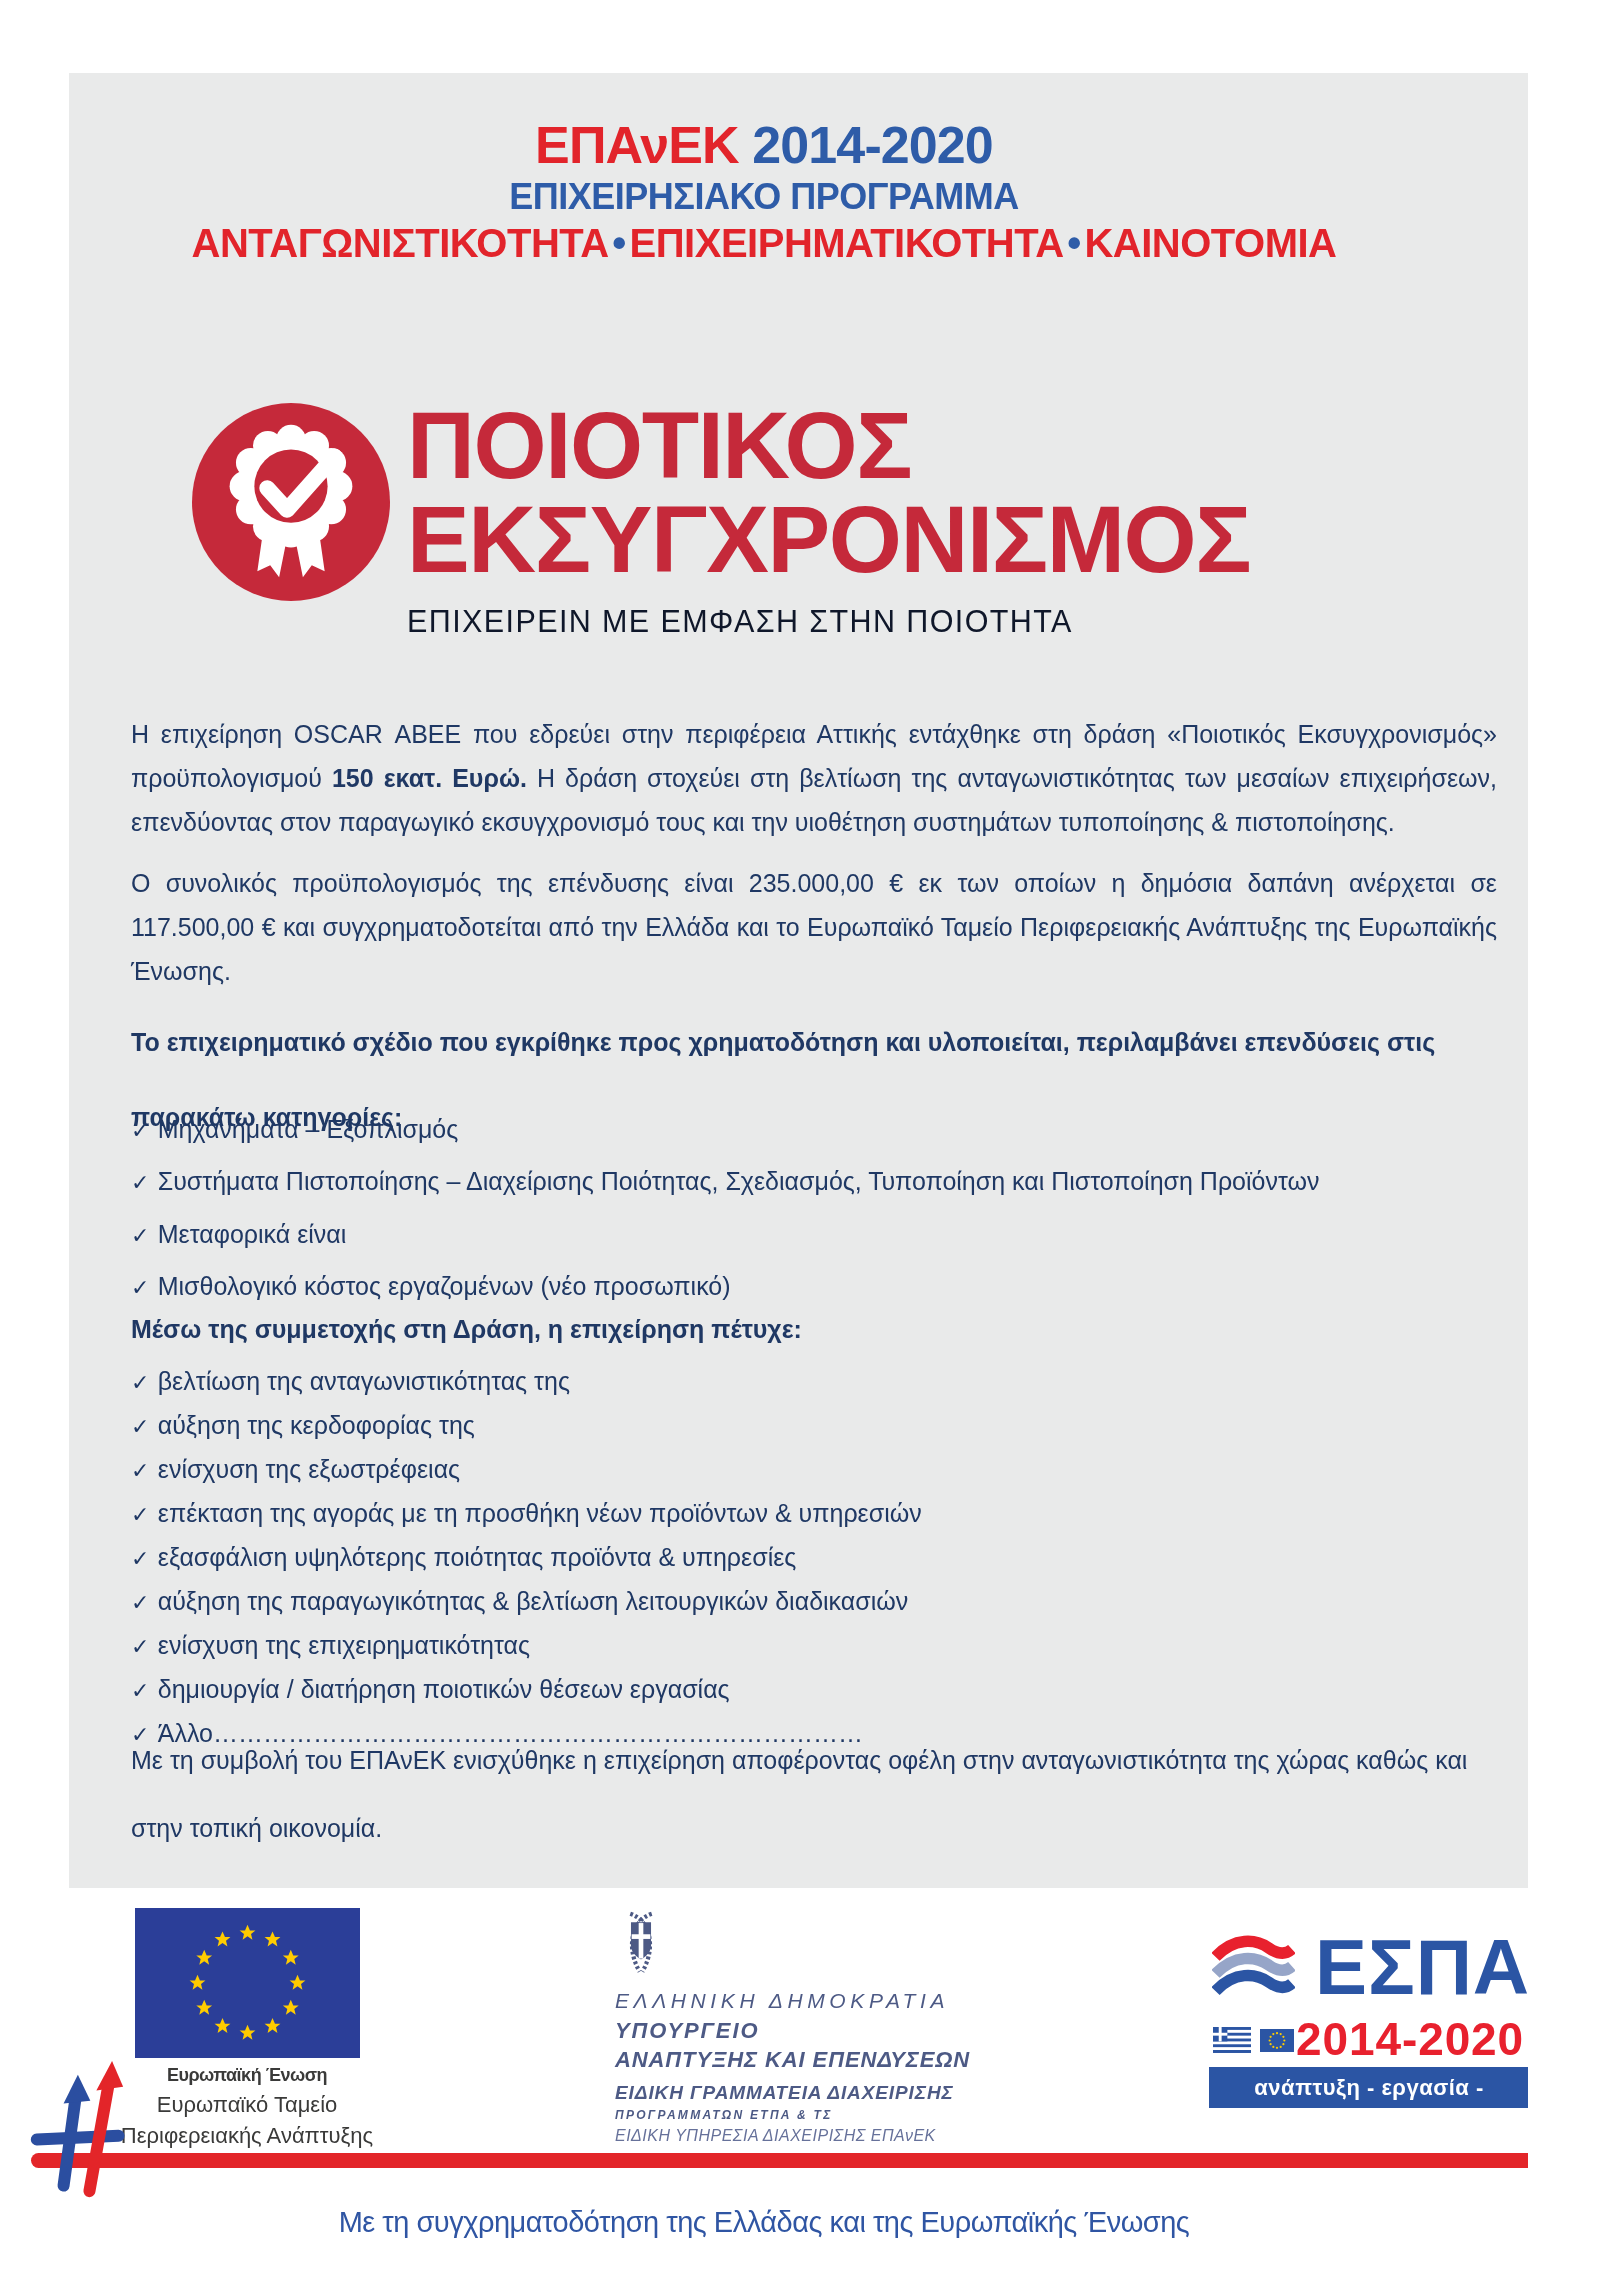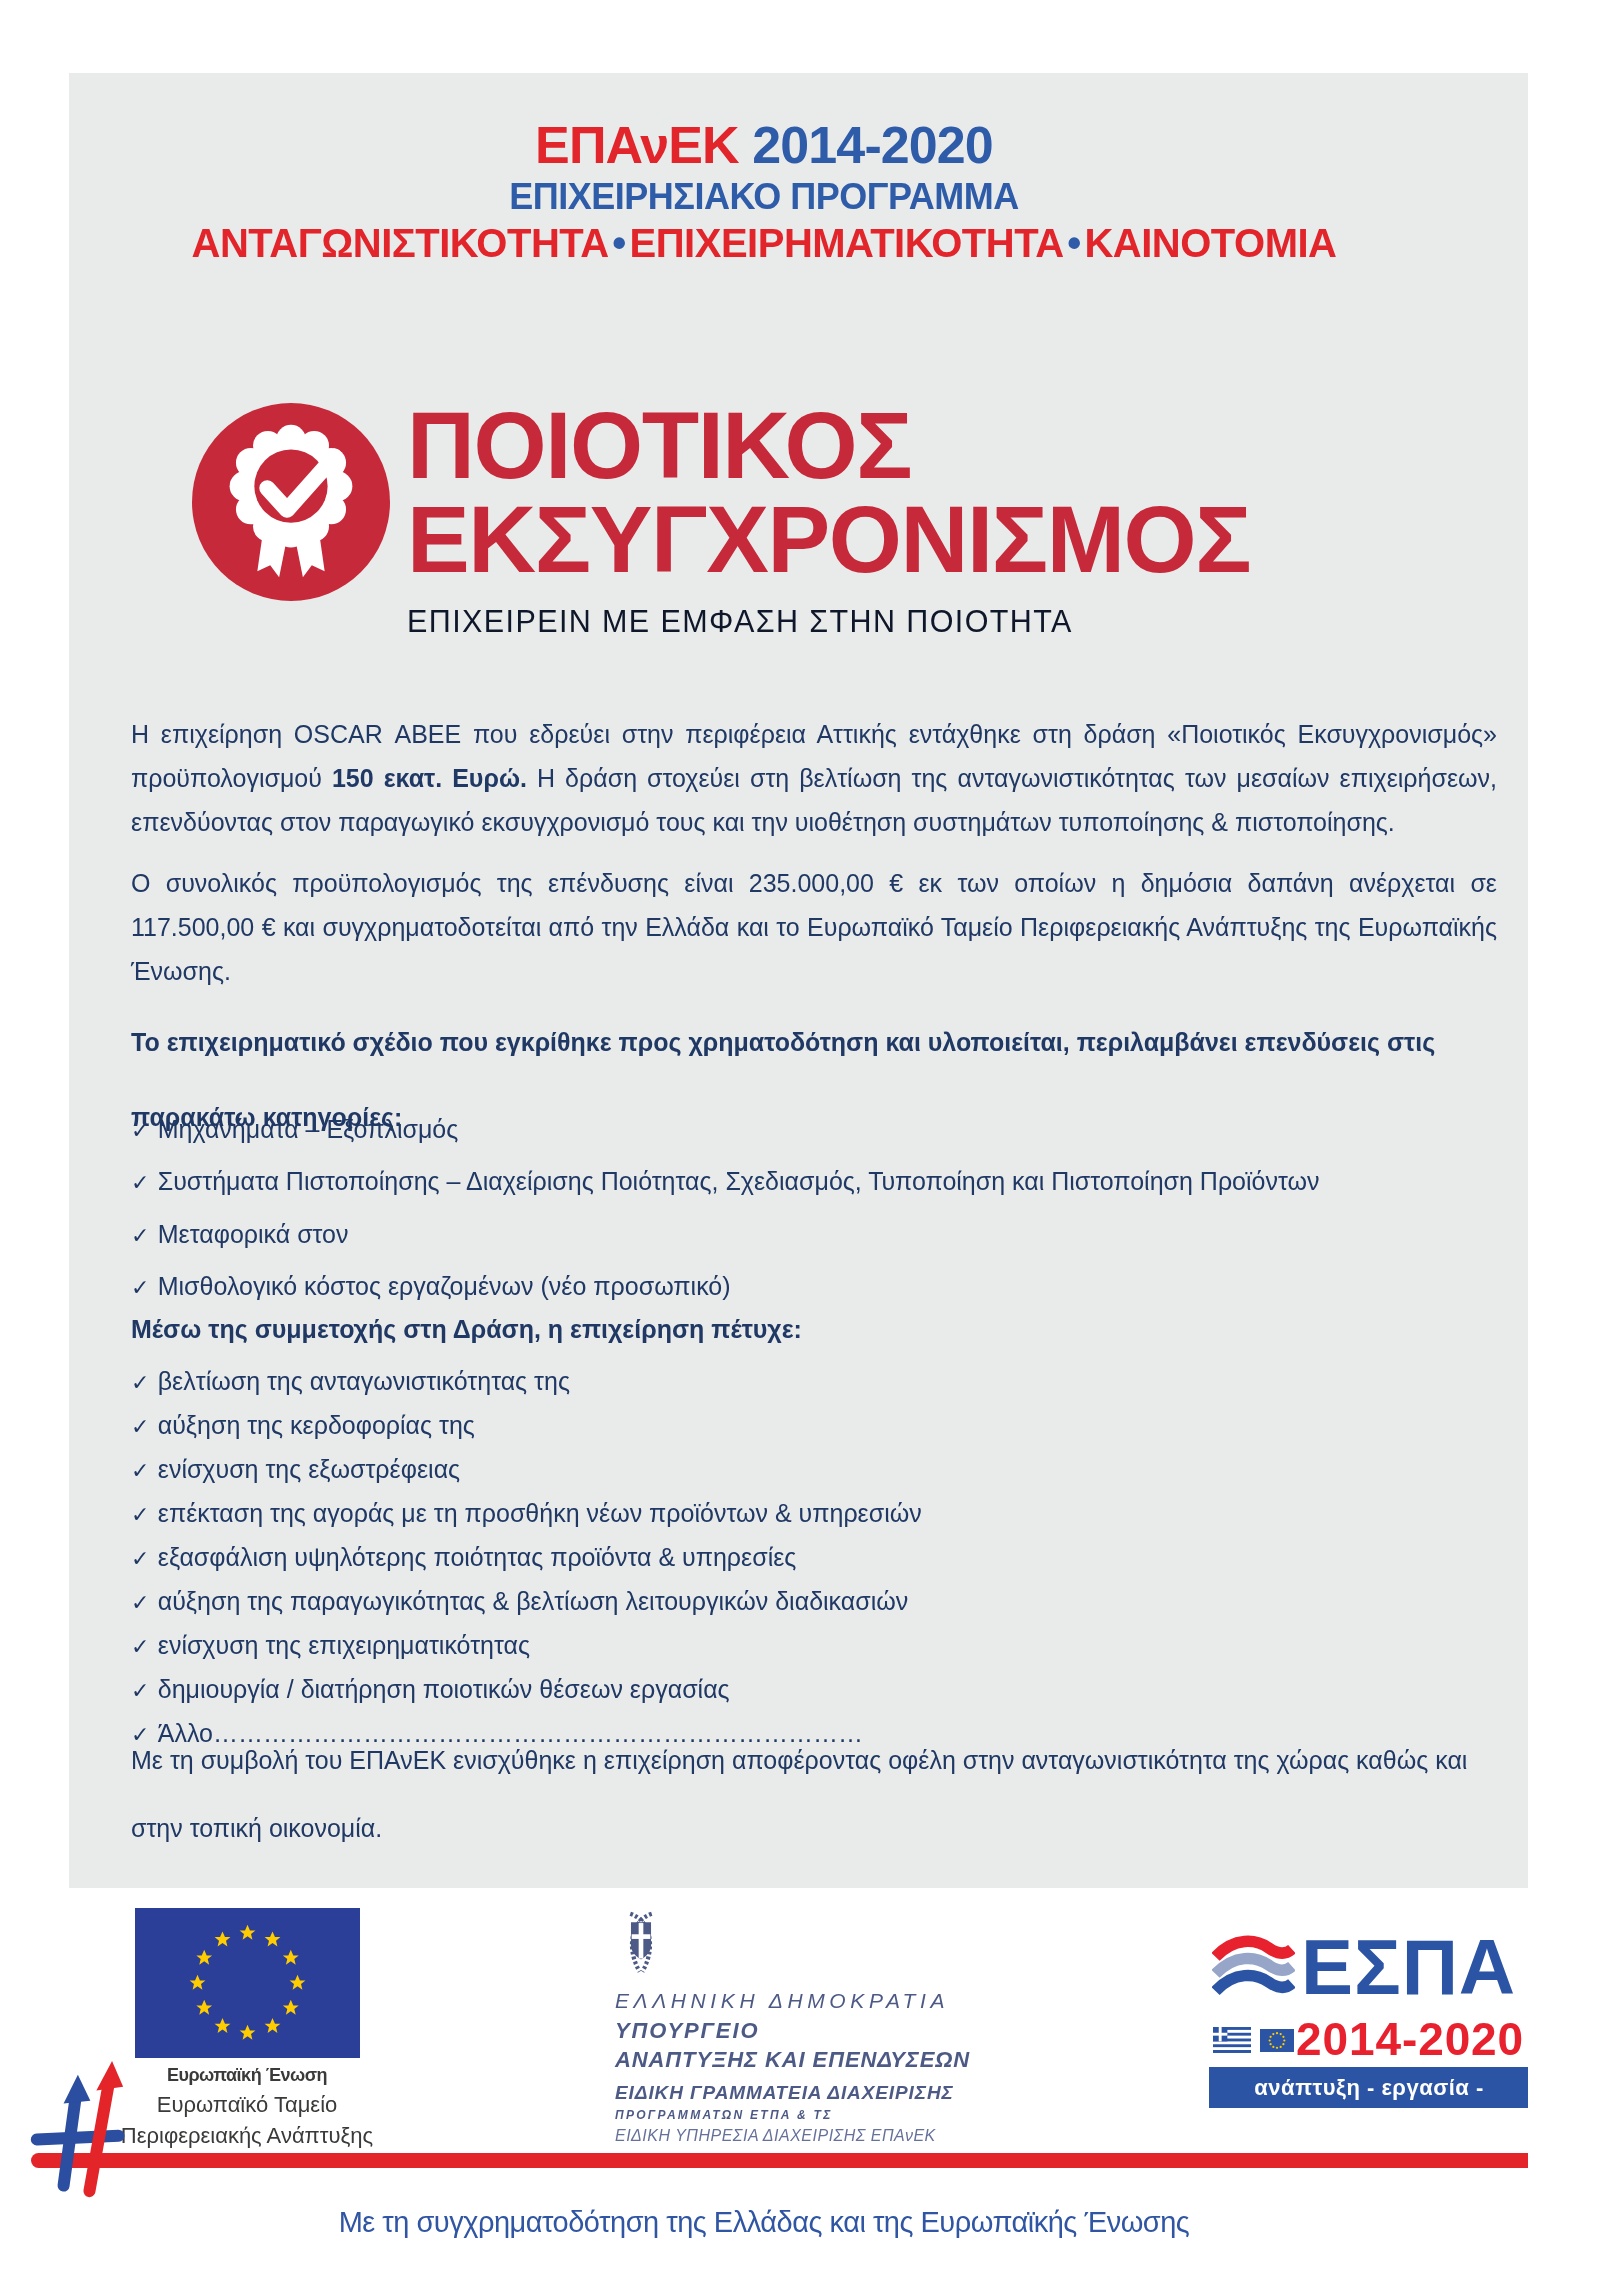--- a/index.html
+++ b/index.html
@@ -50,21 +50,21 @@
   .coat{width:52px;height:70px;}
   .min-republic{font-size:21px;letter-spacing:4.6px;margin-top:6.5px;}
   .min-b1{font-size:22px;font-weight:bold;letter-spacing:1.9px;margin-top:5.6px;}
   .min-b2{font-size:22px;font-weight:bold;letter-spacing:0.9px;margin-top:2.8px;}
   .min-s1{font-size:19px;font-weight:bold;letter-spacing:0.9px;margin-top:9.3px;}
   .min-s2{font-size:12px;font-weight:bold;letter-spacing:2.3px;margin-top:3.7px;}
   .min-s3{font-size:16px;margin-top:5.6px;color:#66719a;letter-spacing:0.5px;}
 
   .espa{position:absolute;left:1203px;top:1928px;width:333px;height:190px;}
   .espa-waves{position:absolute;left:9.3px;top:5.6px;width:83px;height:76px;}
-  .espa-name{position:absolute;left:98px;top:-5.6px;font-size:78px;font-weight:bold;color:#2b55a4;letter-spacing:0.9px;}
+  .espa-name{position:absolute;left:112px;top:-5.6px;font-size:78px;font-weight:bold;color:#2b55a4;letter-spacing:0.9px;}
   .espa-period{position:absolute;left:93px;top:84px;font-size:46px;font-weight:bold;color:#e8212e;letter-spacing:0.9px;}
   .espa-flags{position:absolute;left:10.2px;top:99px;}
   .espa-flags svg{vertical-align:middle;margin-right:6.5px;}
   .espa-bar{position:absolute;left:5.6px;top:139px;width:321px;height:41px;background:#2b55a4;
             color:#ffffff;font-size:22px;font-weight:bold;text-align:center;line-height:41px;letter-spacing:0.5px;}
 
   .red-line{position:absolute;left:31px;top:2153px;width:1554px;height:15.3px;background:#e32529;border-radius:7.9px;}
   .hash{position:absolute;left:18.5px;top:2048px;width:139px;height:157px;}
 
   .funding-note{position:absolute;left:0;top:2206px;width:100%;text-align:center;
@@ -126,21 +126,21 @@
   <div class="copy h1">Το επιχειρηματικό σχέδιο που εγκρίθηκε προς χρηματοδότηση και υλοποιείται, περιλαμβάνει επενδύσεις στις παρακάτω κατηγορίες:</div>
 
   <div class="check-list list1">
       <div class="check-item">
       <span class="check">✓</span><span class="item-text">Μηχανήματα – Εξοπλισμός</span>
     </div>
       <div class="check-item">
       <span class="check">✓</span><span class="item-text">Συστήματα Πιστοποίησης – Διαχείρισης Ποιότητας, Σχεδιασμός, Τυποποίηση και Πιστοποίηση Προϊόντων</span>
     </div>
       <div class="check-item">
-      <span class="check">✓</span><span class="item-text">Μεταφορικά στον</span>
+      <span class="check">✓</span><span class="item-text">Μεταφορικά είναι</span>
     </div>
       <div class="check-item">
       <span class="check">✓</span><span class="item-text">Μισθολογικό κόστος εργαζομένων (νέο προσωπικό)</span>
     </div>
     </div>
 
   <div class="copy h2">Μέσω της συμμετοχής στη Δράση, η επιχείρηση πέτυχε:</div>
 
   <div class="check-list list2">
       <div class="check-item">

